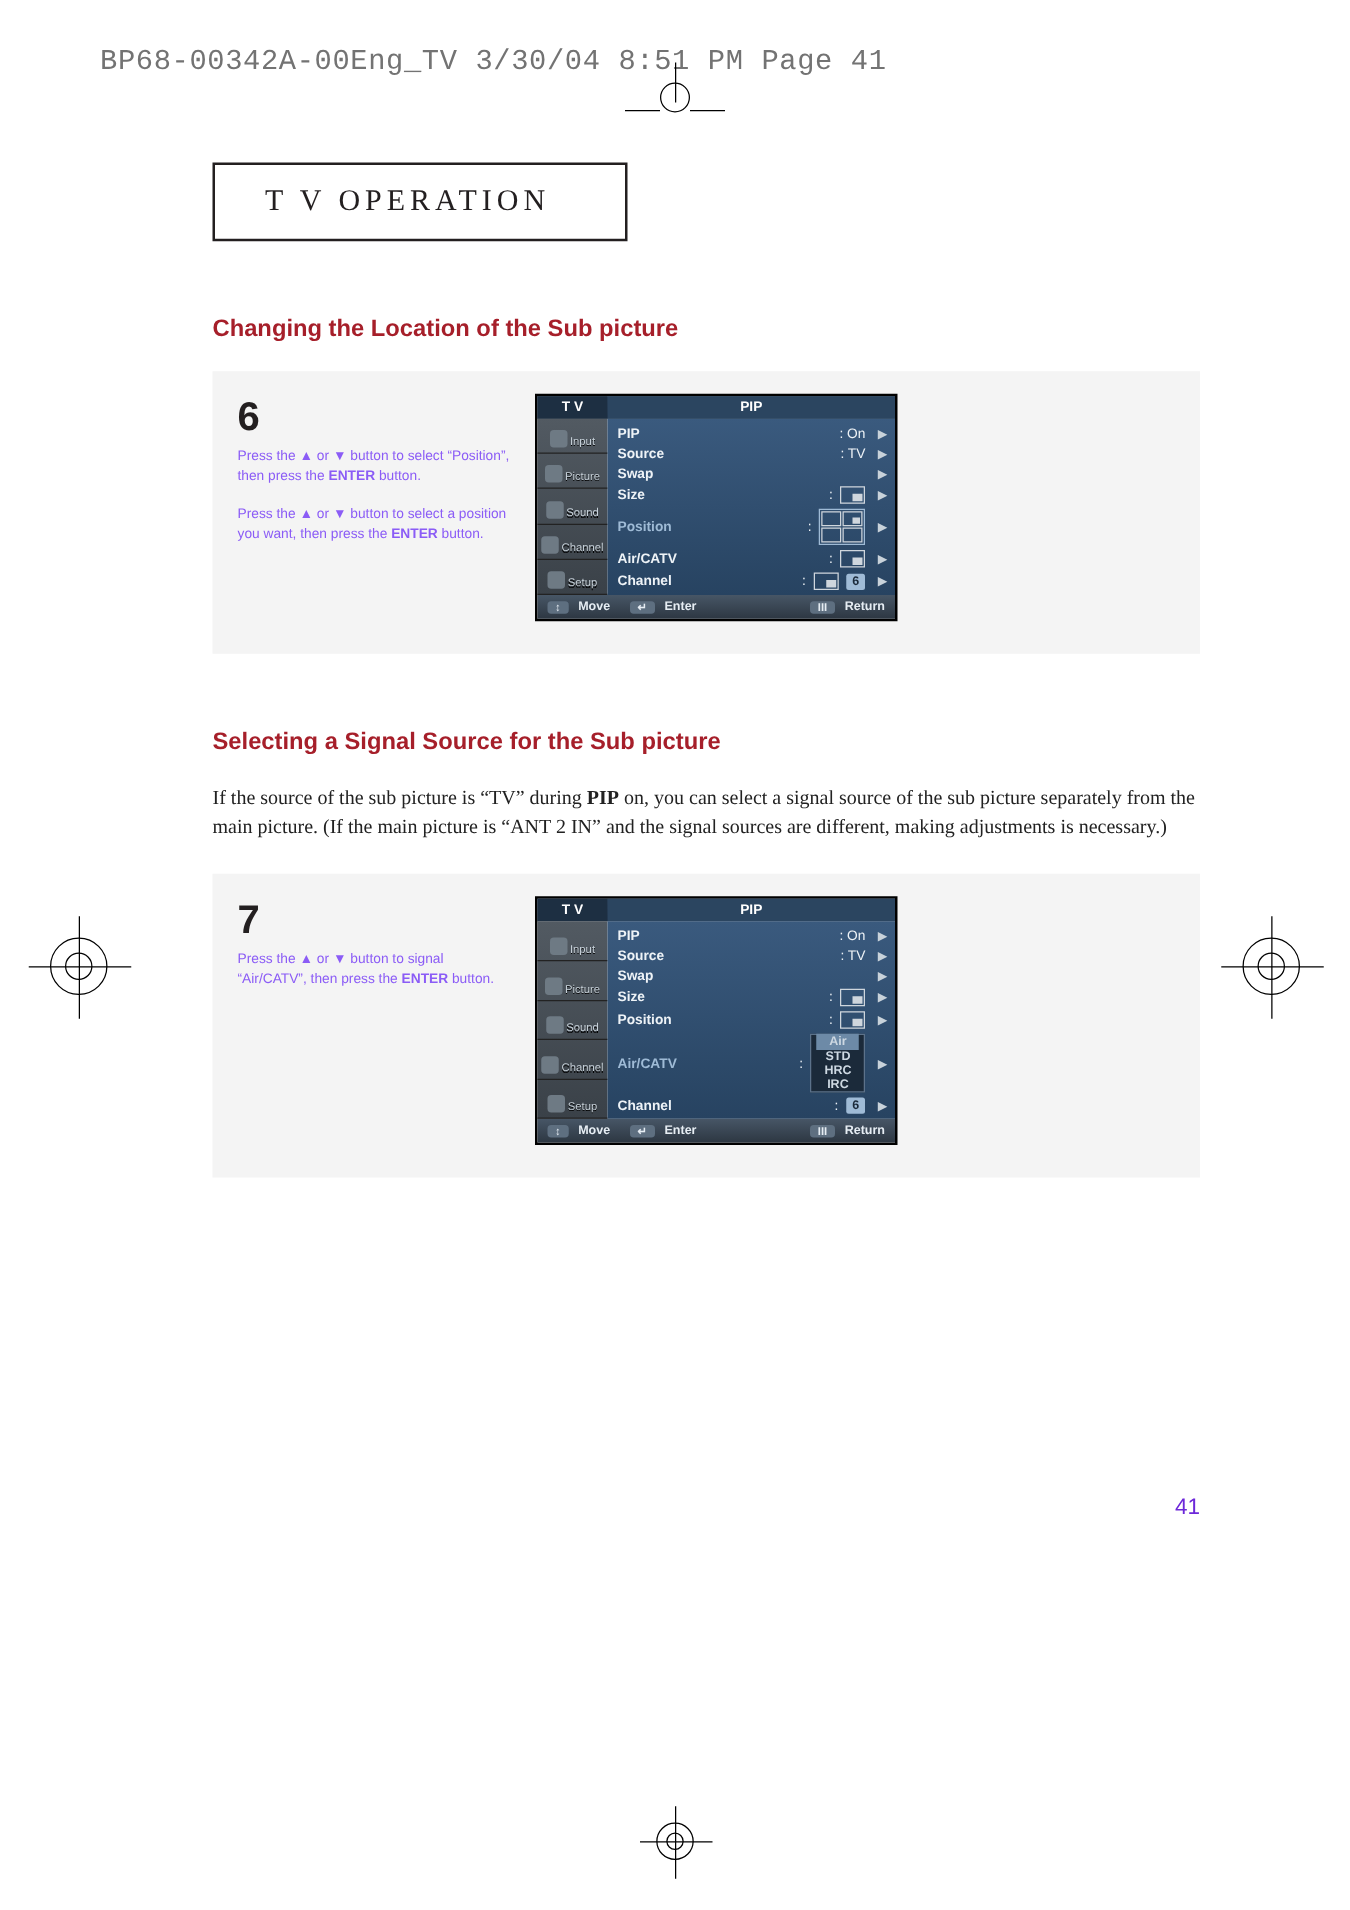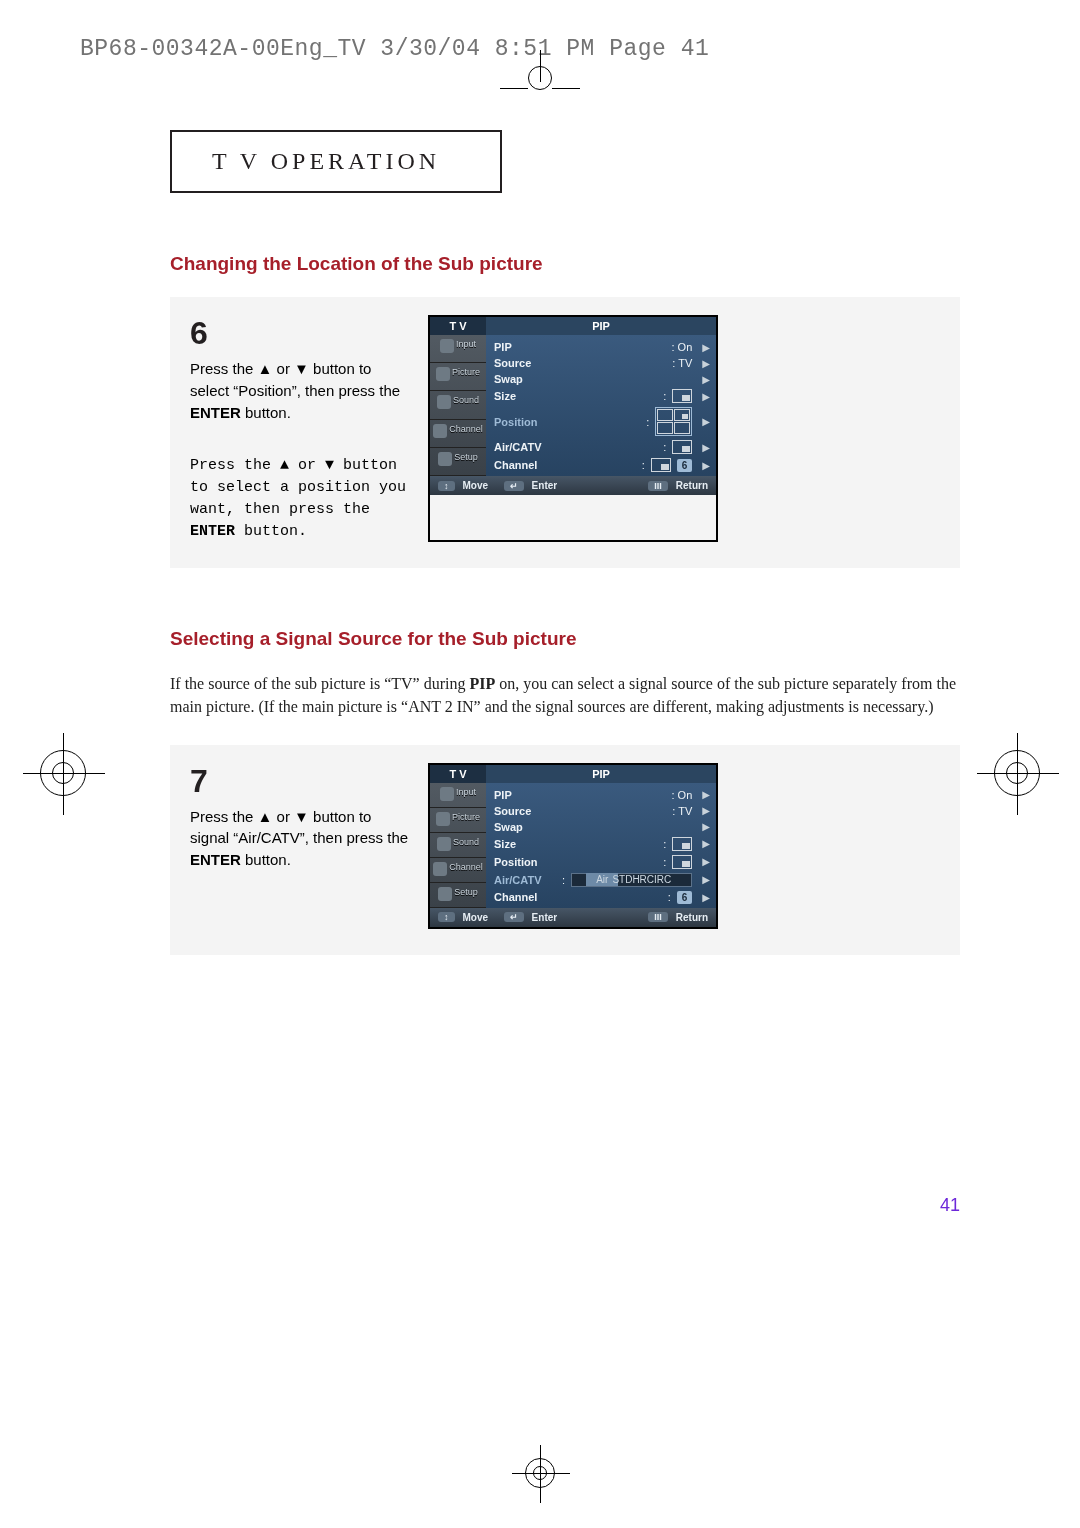--- a/index.html
+++ b/index.html
@@ -97,26 +97,26 @@
   }
   .step-left { width: 220px; }
   .step-num {
     font-family: "Helvetica Neue", Arial, sans-serif;
     font-size: 32px;
     font-weight: 800;
     margin-bottom: 6px;
   }
   .step-text {
     font-family: "Helvetica Neue", Arial, sans-serif;
-    font-size: 15px;
+    font-size: 11px;
     line-height: 1.45;
-    color: #000000;
+    color: #8b5cf6;
   }
   .step-text strong { font-weight: 700; }
-  .step-text p + p { margin-top: 32px; font-family: Liberation Mono, monospace; }
+  .step-text p + p { margin-top: 14px; }
 
   .tv-menu {
     width: 290px;
     border: 2px solid #000;
     font-family: Arial, Helvetica, sans-serif;
     font-size: 11px;
     color: #fff;
   }
   .tv-titlebar {
     display: flex;
@@ -129,21 +129,21 @@
   .tv-titlebar .right {
     flex:1; text-align:center; font-weight:700; font-size:11px; padding:3px 0;
     background:#2b4560;
   }
   .tv-body { display:flex; }
   .tv-side {
     width: 56px; background: linear-gradient(#525a62,#3a4148);
     display:flex; flex-direction:column;
   }
   .tv-side .tab {
-    flex:1; display:flex; align-items:flex-start; justify-content:center;
+    flex:1; display:flex; align-items:flex-end; justify-content:center;
     font-size:9px; color:#c8d2da; border-bottom:1px solid #222;
     gap:2px;
     padding:4px 2px;
     text-shadow:0 1px 0 #000;
   }
   .tv-side .tab .ticon {
     width:14px;height:14px;background:#6e7a84;border-radius:3px;display:inline-block;
   }
   .tv-main {
     flex:1; background: linear-gradient(#3a5a7e,#274361); padding:4px 6px 2px 8px;
@@ -173,23 +173,23 @@
     width:16px;height:12px;border:1px solid #cfd6dd; position:relative;
   }
   .pip-sel .cell.filled::after{
     content:"";position:absolute;right:1px;bottom:1px;width:6px;height:5px;background:#cfd6dd;
   }
   .num-badge {
     display:inline-block; background:#9fbbd6; color:#1b2a3a; font-weight:700;
     padding:1px 5px; border-radius:2px; font-size:10px;
   }
   .aircatv-pop {
-    background:#1b2a3a; border:1px solid #5c728a; font-size:10px; font-weight:400;
-    color:#cdd8e2; display:inline-flex; flex-direction:row; align-items:center;
-    padding:0 20px;
+    background:#1b2a3a; border:1px solid #5c728a; font-size:10px; font-weight:700;
+    color:#cdd8e2; display:inline-flex; flex-direction:column; align-items:center;
+    padding:0 10px;
   }
   .aircatv-pop .sel { background:#6d8aa7; margin:-1px -6px 0; padding:1px 10px; }
   .tv-bottombar {
     background:linear-gradient(#475666,#2d3742);
     color:#e6edf3;
     display:flex; align-items:center; gap:16px;
     padding:4px 8px;
     font-size:10px; font-weight:700;
   }
   .tv-bottombar .ico {

